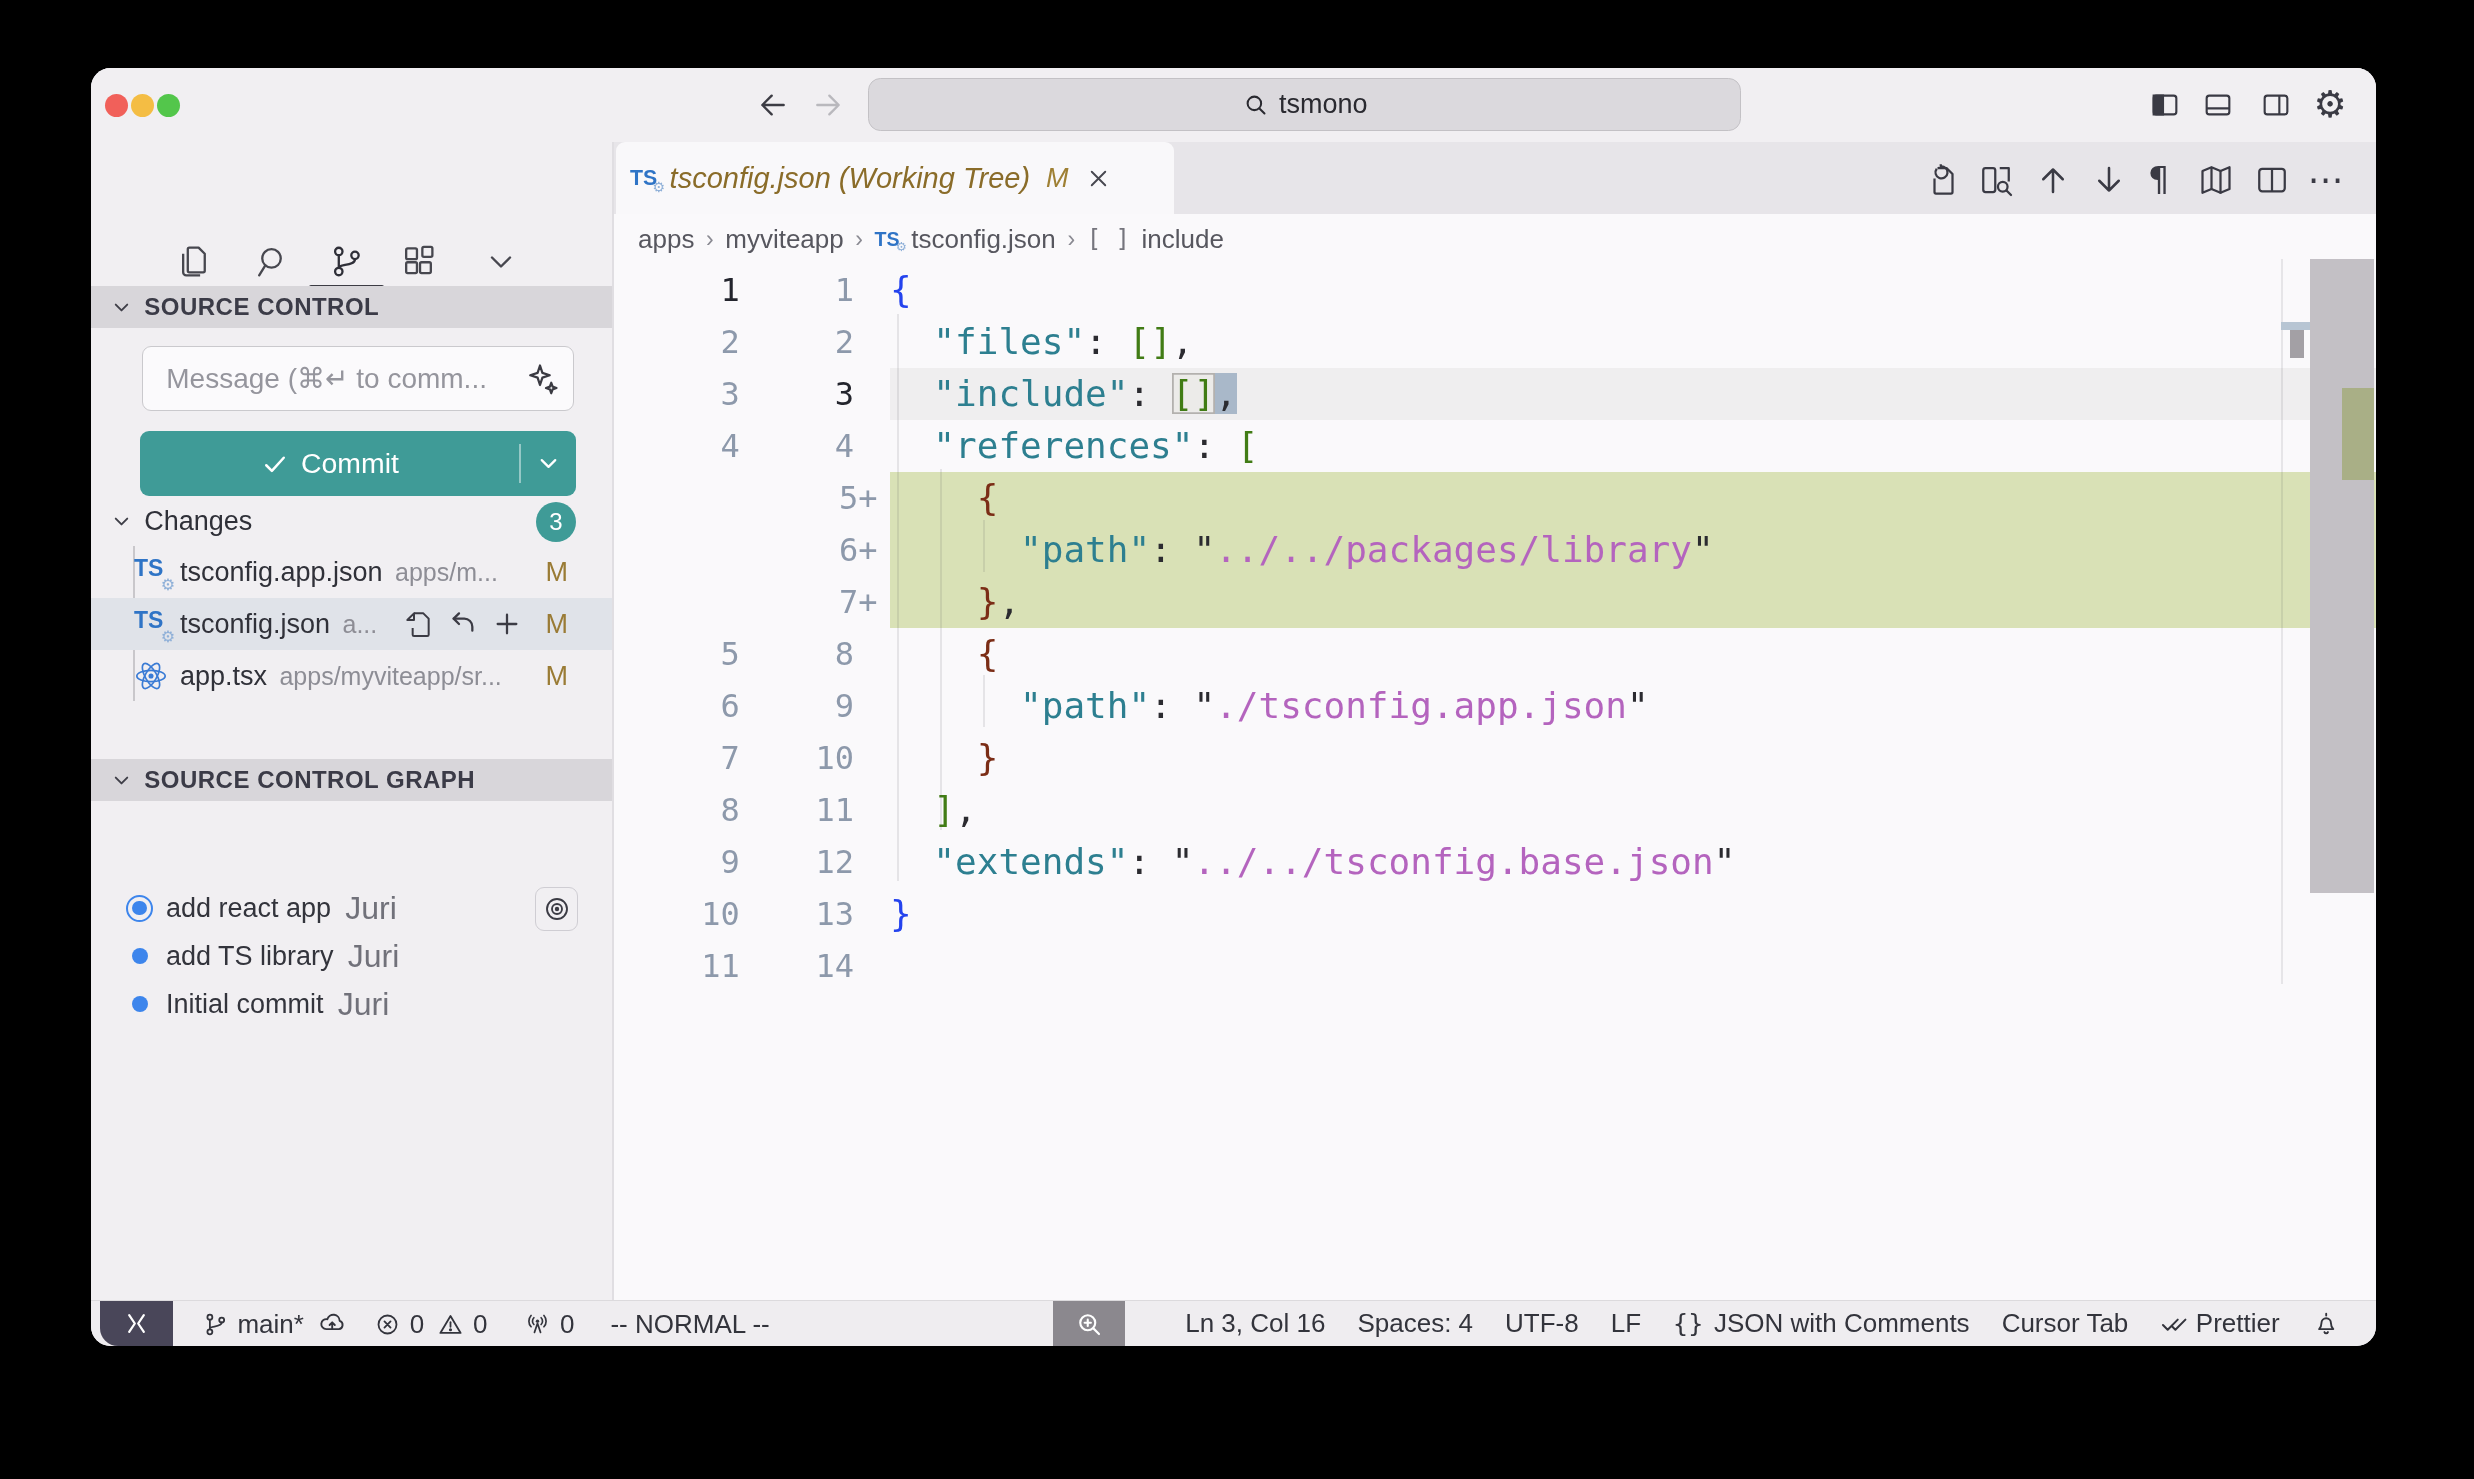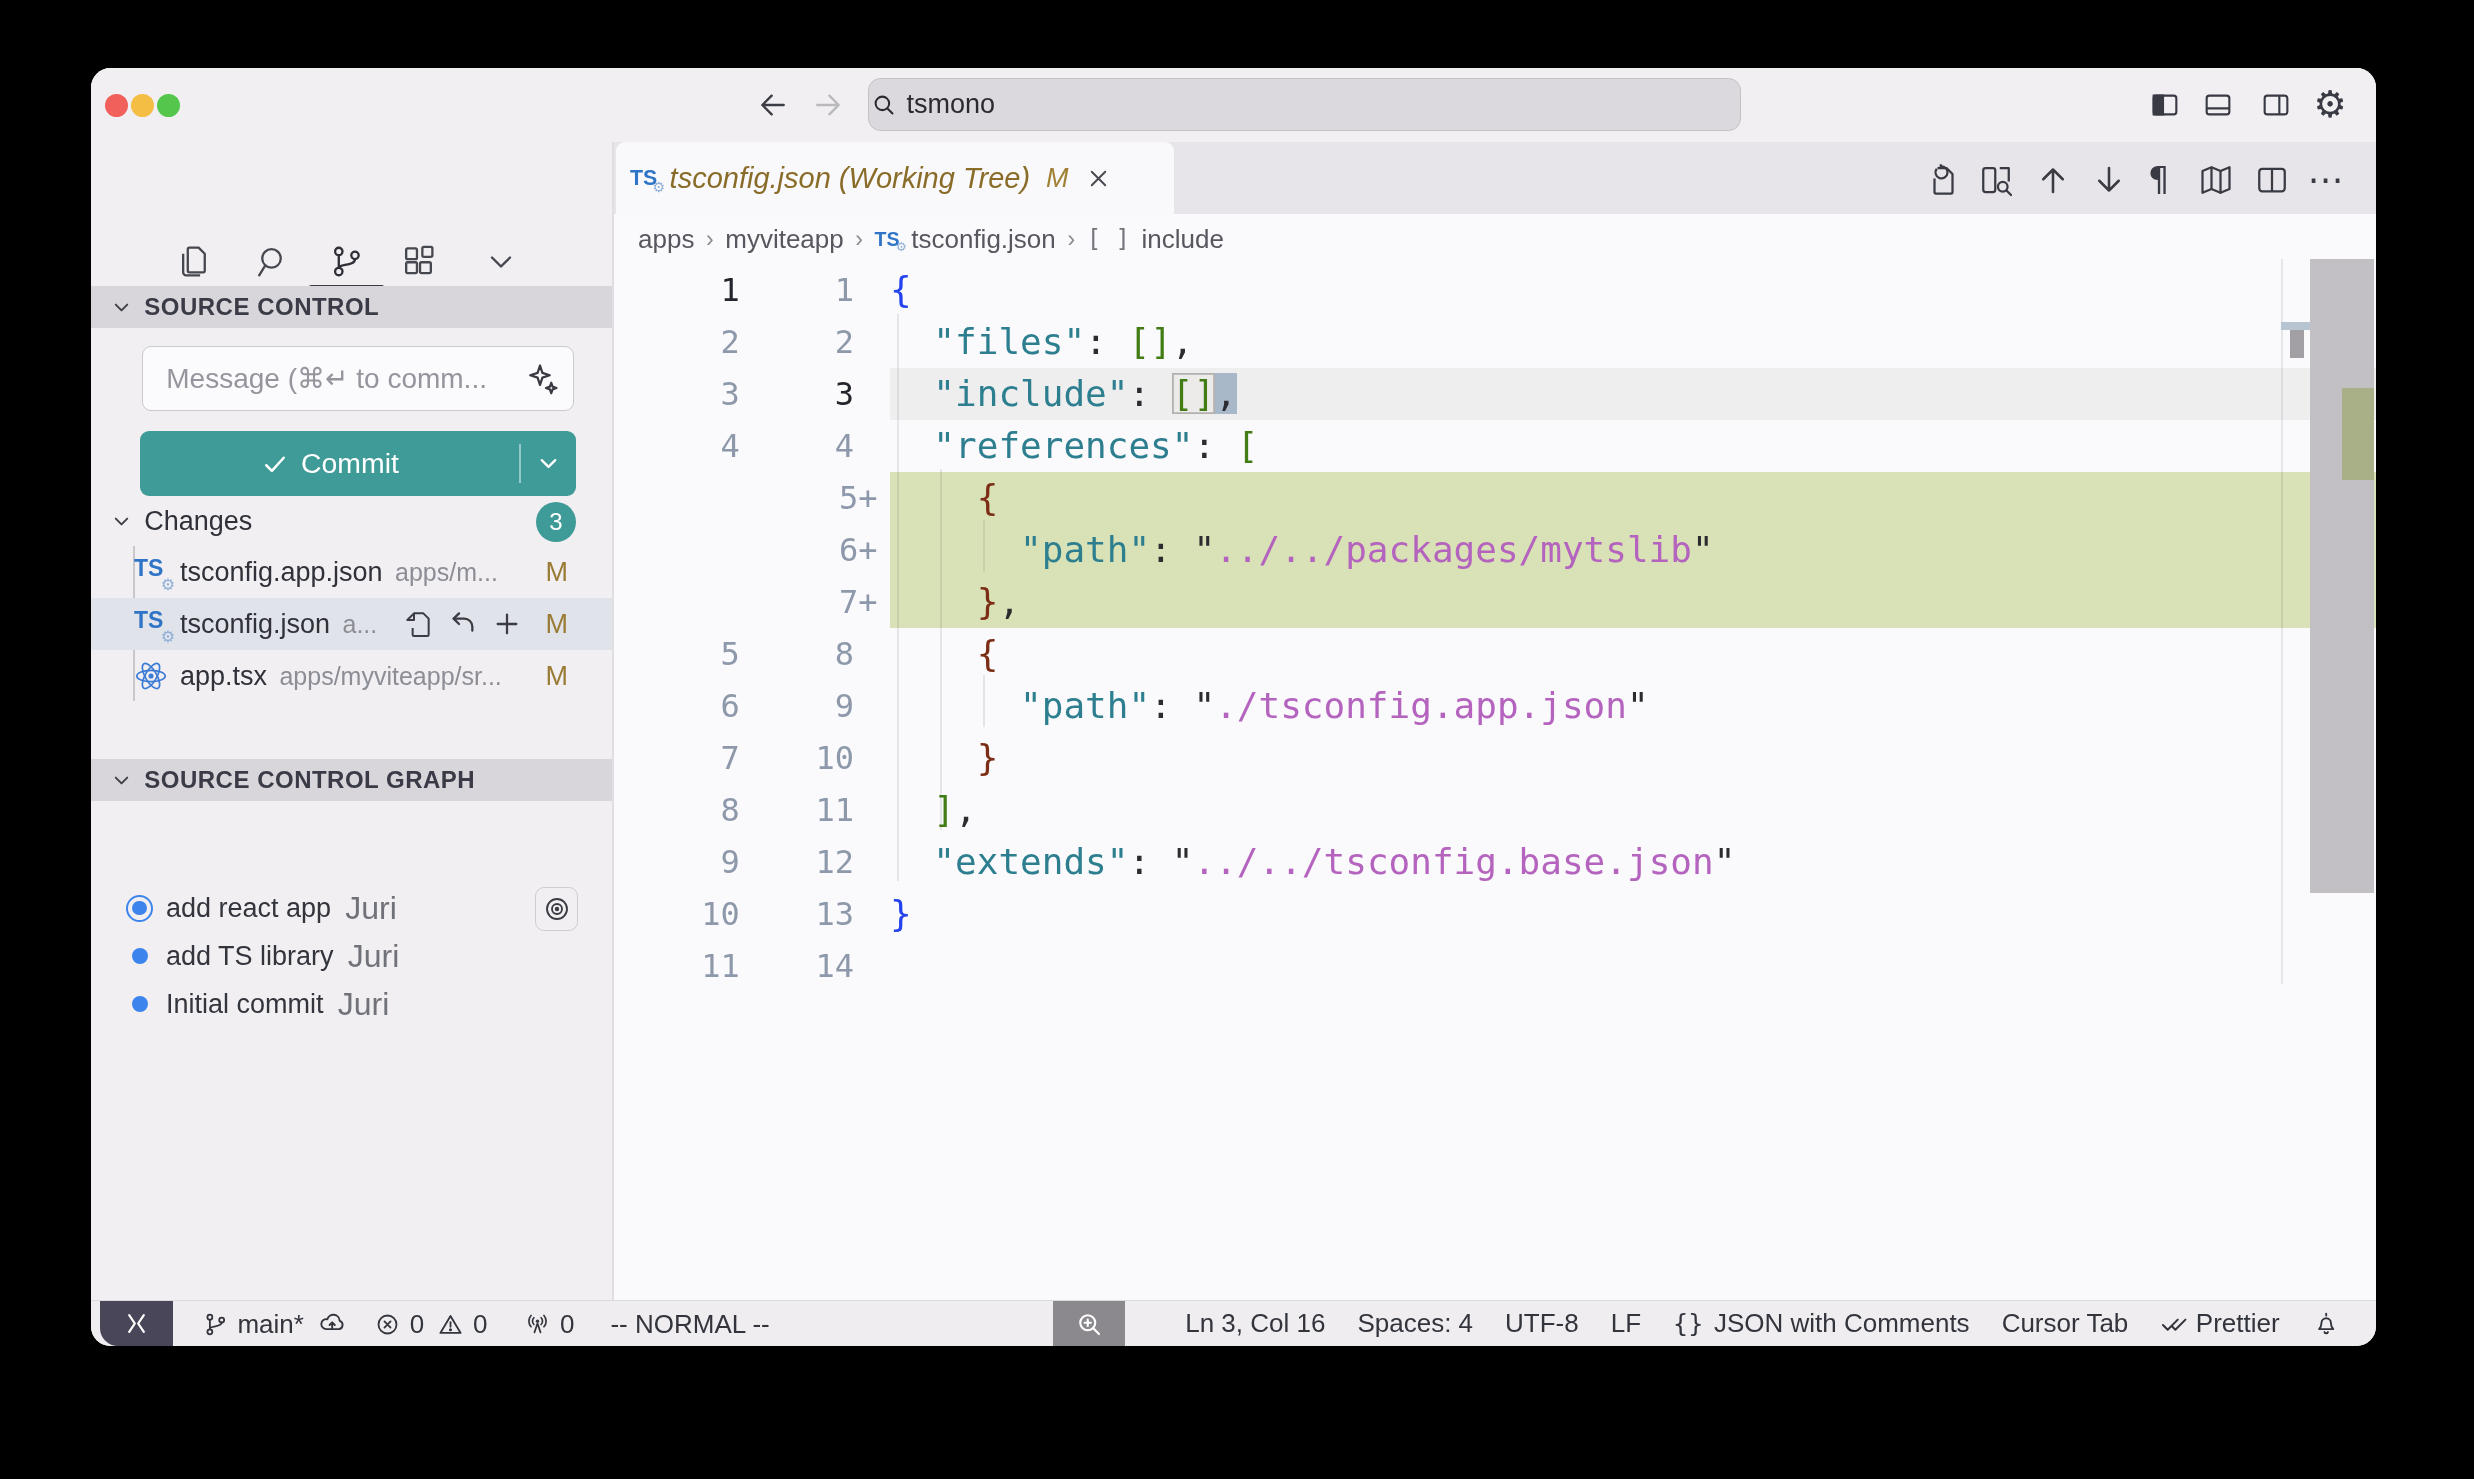--- a/index.html
+++ b/index.html
@@ -11,21 +11,21 @@
   
   .titlebar{position:absolute;left:0;top:0;right:0;height:74px;background:#f1eff2;}
   .light{position:absolute;top:26px;width:23px;height:23px;border-radius:50%;}
   .l-close{left:14.2px;background:#f1605a;}
   .l-min{left:40px;background:#f4bd44;}
   .l-max{left:66px;background:#53c64b;}
   .navbtn{position:absolute;top:21.3px;width:32px;height:32px;color:#3c3c44;}
   .navbtn.dis{color:#b9b8bd;}
   .cmd-center{position:absolute;left:777px;top:9.8px;width:873px;height:53px;background:#dbd9dd;
       border:1.8px solid #c3c1c5;border-radius:12.4px;box-sizing:border-box;display:flex;align-items:center;
-      gap:9px;color:#2a2a30;font-size:27px;}
+      justify-content:center;gap:9px;color:#2a2a30;font-size:27px;}
   .tb-ic{position:absolute;top:19.6px;width:34px;height:34px;color:#3a3a44;display:flex;align-items:center;justify-content:center;}
   .gear-glyph{font-size:37px;line-height:34px;font-family:"DejaVu Sans",sans-serif;}
 
   
   .sidebar{position:absolute;left:0;top:74px;width:521px;bottom:29px;background:#f1eff2;}
   .v-sep{position:absolute;left:521px;top:74px;bottom:45px;width:1.8px;background:#e0dee2;}
   .act-ic{position:absolute;top:100px;width:39px;height:39px;color:#47474f;display:flex;align-items:center;justify-content:center;}
   .act-underline{position:absolute;left:218px;top:143px;width:75px;height:4.4px;background:#3c3c44;border-radius:2.7px;}
   .band{position:absolute;left:0;right:0;height:42px;background:#d8d6da;display:flex;align-items:center;color:#3b3b47;}
   .band .chev{margin-left:18.7px;width:23px;height:23px;color:#3f3f48;}
@@ -431,21 +431,21 @@
           <span class="cl"><span>  </span><span class="t-k">"references"</span><span class="t-p">:</span><span> </span><span class="t-g">[</span></span>
         </div>
         <div class="crow add">
           <span class="g go"></span>
           <span class="g gn plus">5+</span>
           <span class="cl"><span>    </span><span class="t-m">{</span></span>
         </div>
         <div class="crow add">
           <span class="g go"></span>
           <span class="g gn plus">6+</span>
-          <span class="cl"><span>      </span><span class="t-k">"path"</span><span class="t-p">:</span><span class="t-p"> "</span><span class="t-l">../../packages/mytslib</span><span class="t-p">"</span></span>
+          <span class="cl"><span>      </span><span class="t-k">"path"</span><span class="t-p">:</span><span class="t-p"> "</span><span class="t-l">../../packages/library</span><span class="t-p">"</span></span>
         </div>
         <div class="crow add">
           <span class="g go"></span>
           <span class="g gn plus">7+</span>
           <span class="cl"><span>    </span><span class="t-m">}</span><span class="t-p">,</span></span>
         </div>
         <div class="crow">
           <span class="g go">5</span>
           <span class="g gn">8</span>
           <span class="cl"><span>    </span><span class="t-m">{</span></span>

